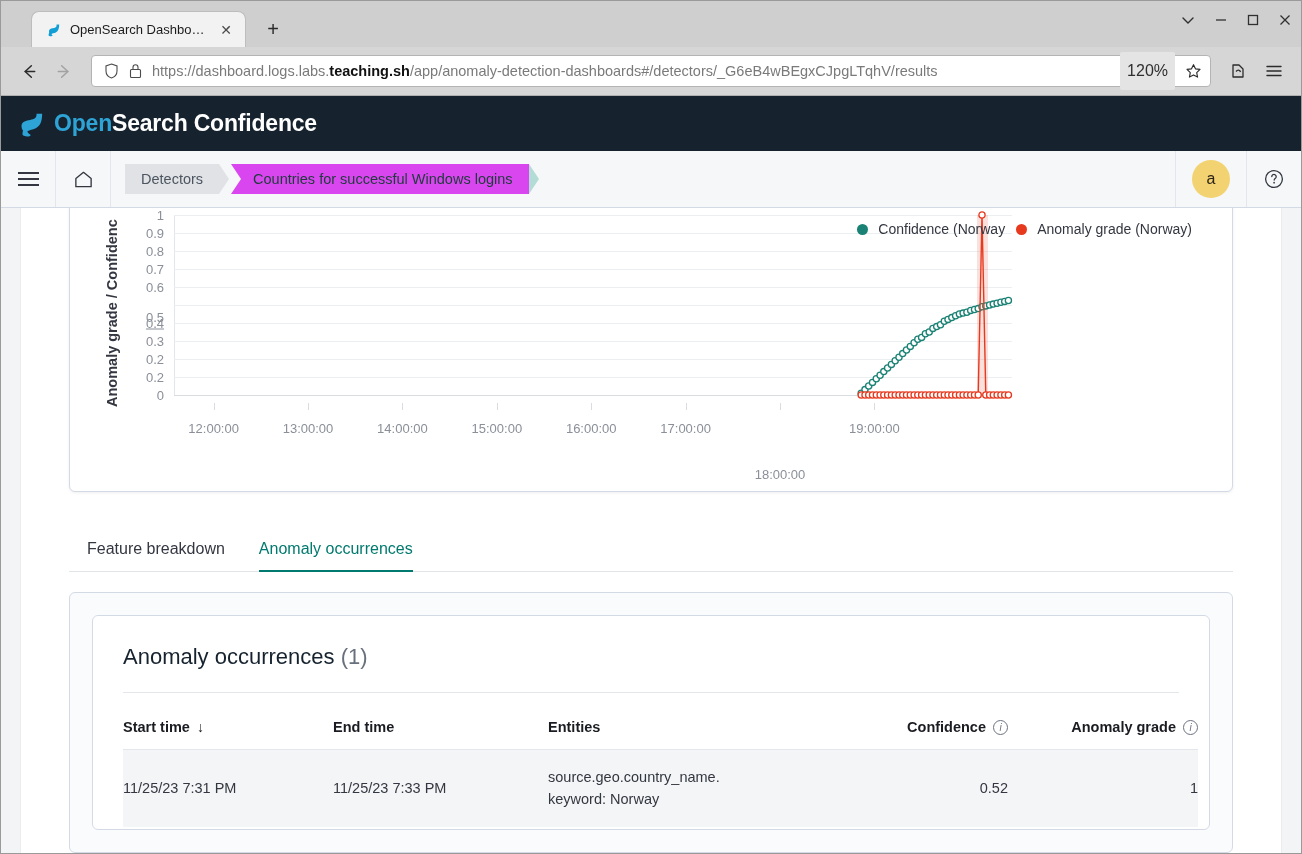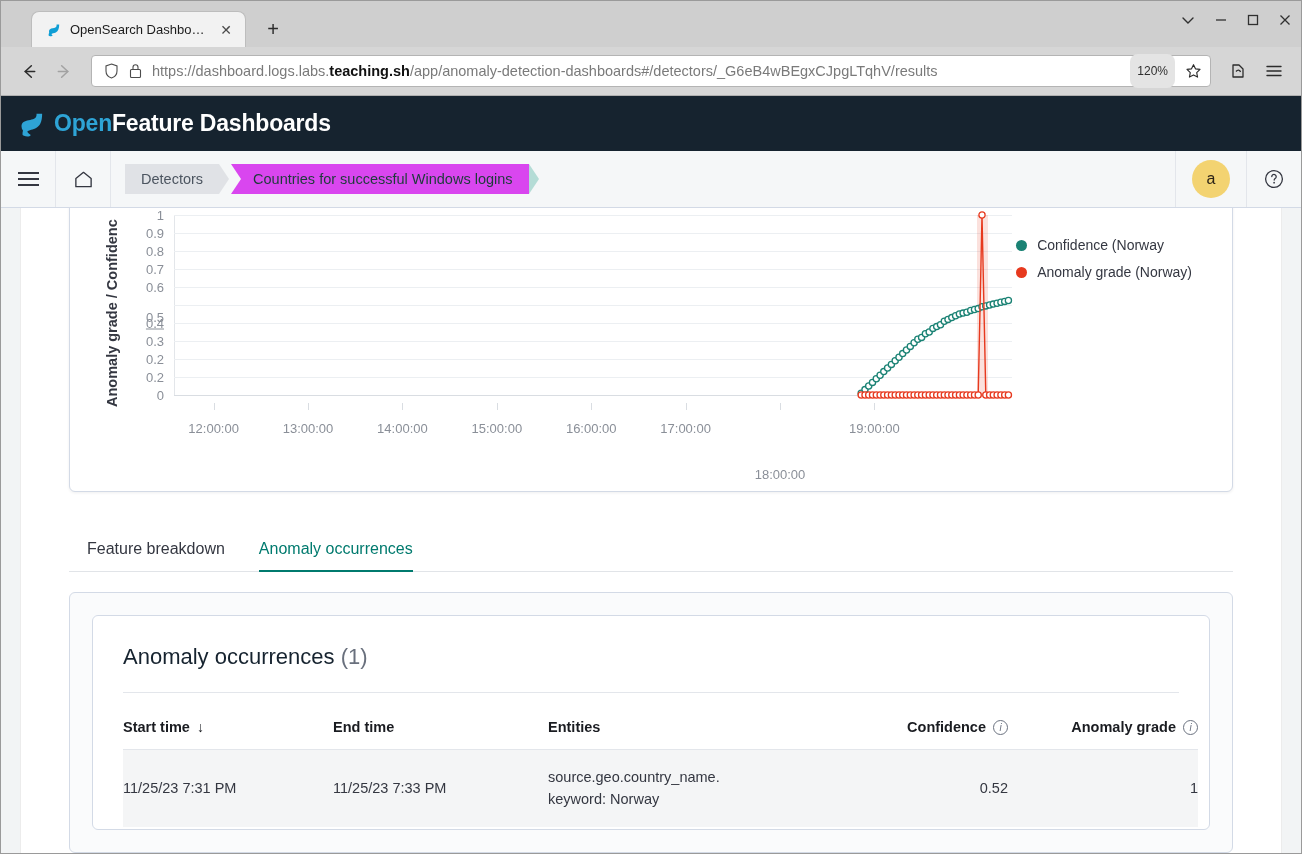--- a/index.html
+++ b/index.html
@@ -68,22 +68,22 @@
     border: 1px solid #b4b4b4; border-radius: 4px;
     display: flex; align-items: center; gap: 10px;
     padding: 0 8px 0 12px; margin: 0 6px;
   }
   .url-text {
     flex: 1 1 auto; font-size: 14.5px; color: #7a7a7a;
     white-space: nowrap; overflow: hidden;
   }
   .url-text b { color: #111; font-weight: 700; }
   .zoom-badge {
-    background: #e4e4e4; border-radius: 8px;
-    font-size: 12px; color: #2f2f2f;
+    background: #e4e4e4; border-radius: 2px;
+    font-size: 16px; color: #2f2f2f;
     padding: 11px 7px; line-height: 1;
   }
   .urlicon { display: flex; align-items: center; color: #4c4c4c; }
   .navright { display: flex; align-items: center; gap: 6px; }
 
   
   .viewport {
     flex: 1 1 auto; background: #ffffff;
     position: relative; overflow: hidden;
     display: flex; flex-direction: column;
@@ -207,21 +207,21 @@
   .gridline.base { background: #d9dde2; }
   .axis-v { position: absolute; left: 0; top: 0; bottom: 0; width: 1px; background: #e3e6ea; }
   .xticks { position: absolute; left: 104px; right: 220px; top: 208px; height: 30px; }
   .xtick {
     position: absolute; transform: translateX(-50%);
     font-size: 13px; color: #8a8f98; white-space: nowrap; top: 18px;
   }
   .xtickmark { position: absolute; top: 0; width: 1px; height: 7px; background: #d9dde2; }
   .legend {
     position: absolute; right: 40px; top: 26px;
-    display: flex; flex-direction: column; gap: 11px; margin-top: 16px;
+    display: flex; gap: 11px;
   }
   .legend-item { display: flex; align-items: center; gap: 10px; }
   .legend-dot { width: 11px; height: 11px; border-radius: 50%; flex: 0 0 11px; }
   .legend-label { font-size: 14px; color: #343741; white-space: nowrap; }
 
   
   .tabs-row {
     display: flex; align-items: flex-end; gap: 34px;
     height: 56px; margin-top: 24px;
     padding-left: 18px;
@@ -370,21 +370,21 @@
   </div>
 
   <div class="viewport">
 
     <div class="os-header">
       <div class="os-logo">
         <svg width="27" height="27" viewBox="0 0 28 28">
           <path d="M24 4c0 8.2-2.1 13-7.2 15.3-1.7.8-3.9 1.2-5.5 1.7-2.2.6-3.1 1.4-3.1 3.1 0 .3.1.7.2 1-4-2-5.8-5.2-5.8-8.2 0-4 3.3-5.4 7.4-6.2 4.3-.8 8.2-1.7 8.2-5.7 0-.4 0-.7-.1-1H24z" fill="#2ea4d6"></path>
           <path d="M3.6 25.4c0-3.3.9-6 3.4-7.4.2 3.3 2.1 6.2 5.2 7.8-.7 1-1.8 1.6-3.4 1.6-2.7 0-5.2-.9-5.2-2z" fill="#2ea4d6"></path>
         </svg>
-        <span class="os-logo-text"><span class="o">Open</span><span class="s">Feature Dashboards</span></span>
+        <span class="os-logo-text"><span class="o">Open</span><span class="s">Search Confidence</span></span>
       </div>
     </div>
 
     <div class="os-nav">
       <div class="nav-icon-cell">
         <span class="hamburger">
             <i></i>
             <i></i>
             <i></i>
           </span>

